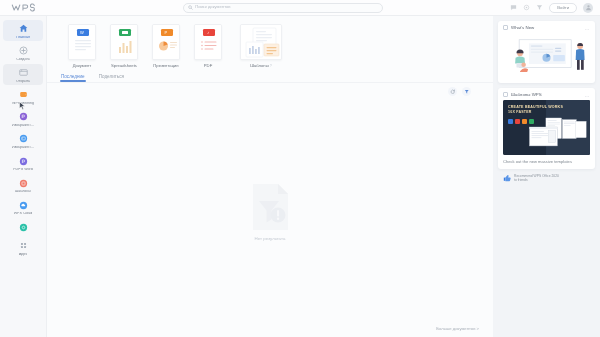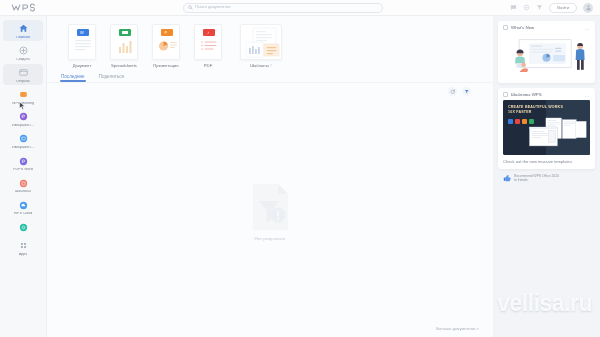--- a/index.html
+++ b/index.html
@@ -552,14 +552,13 @@
           <path d="M6 9l5-6a2 2 0 0 1 3 2l-1 4h4a2 2 0 0 1 2 2.4l-1.4 5A2 2 0 0 1 15.6 18H6z" fill="#5b96e8"></path>
         </svg>
         <div>
           <div class="rtx">Recommend WPS Office 2020</div>
           <div class="rtx">to friends</div>
         </div>
       </div>
     </div>
   </div>
 
-  <div class="watermark">vellisa.ru</div>
 </div>
 
 </body></html>

